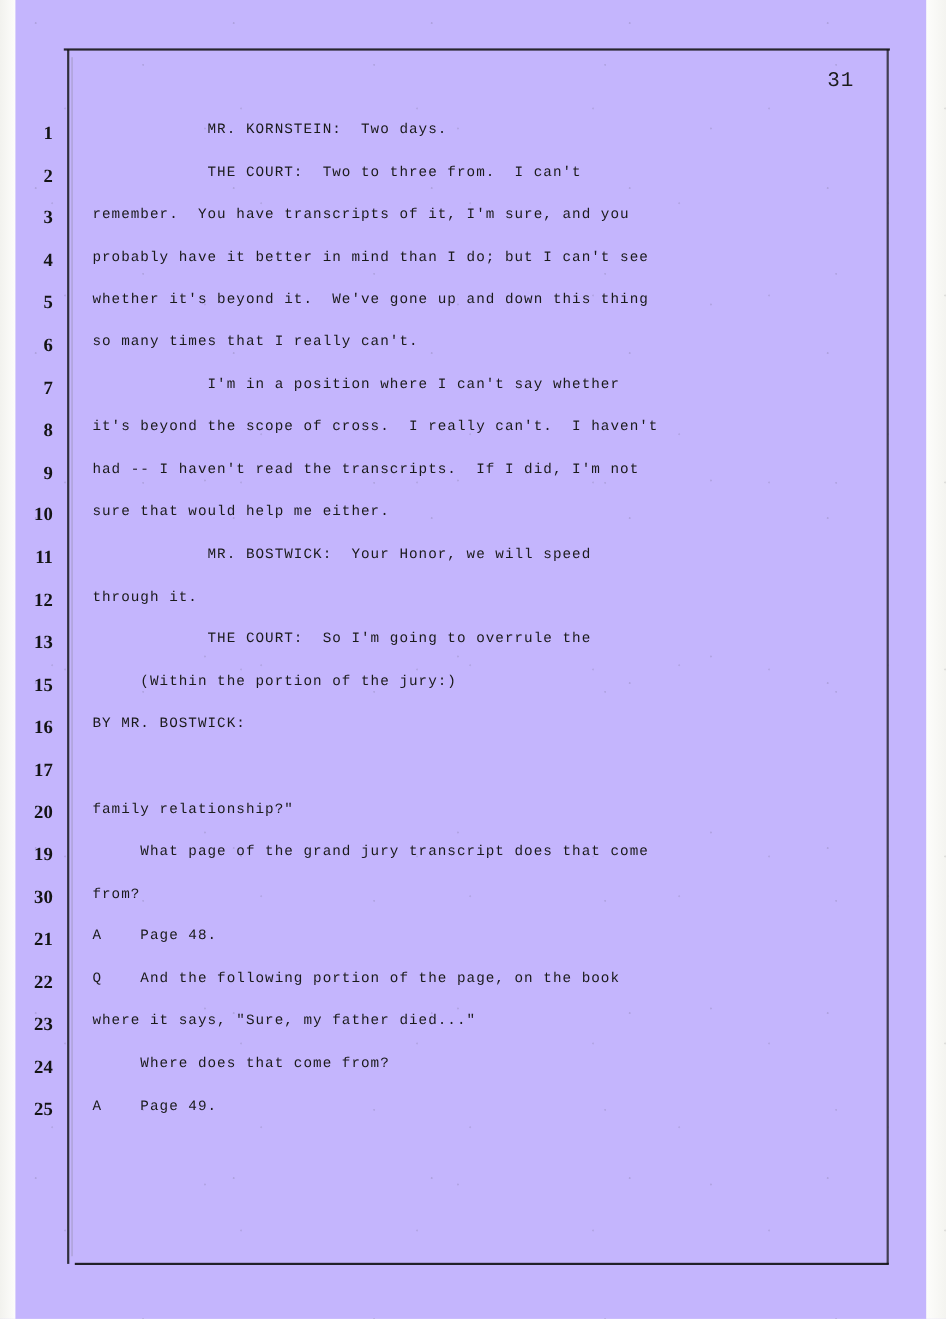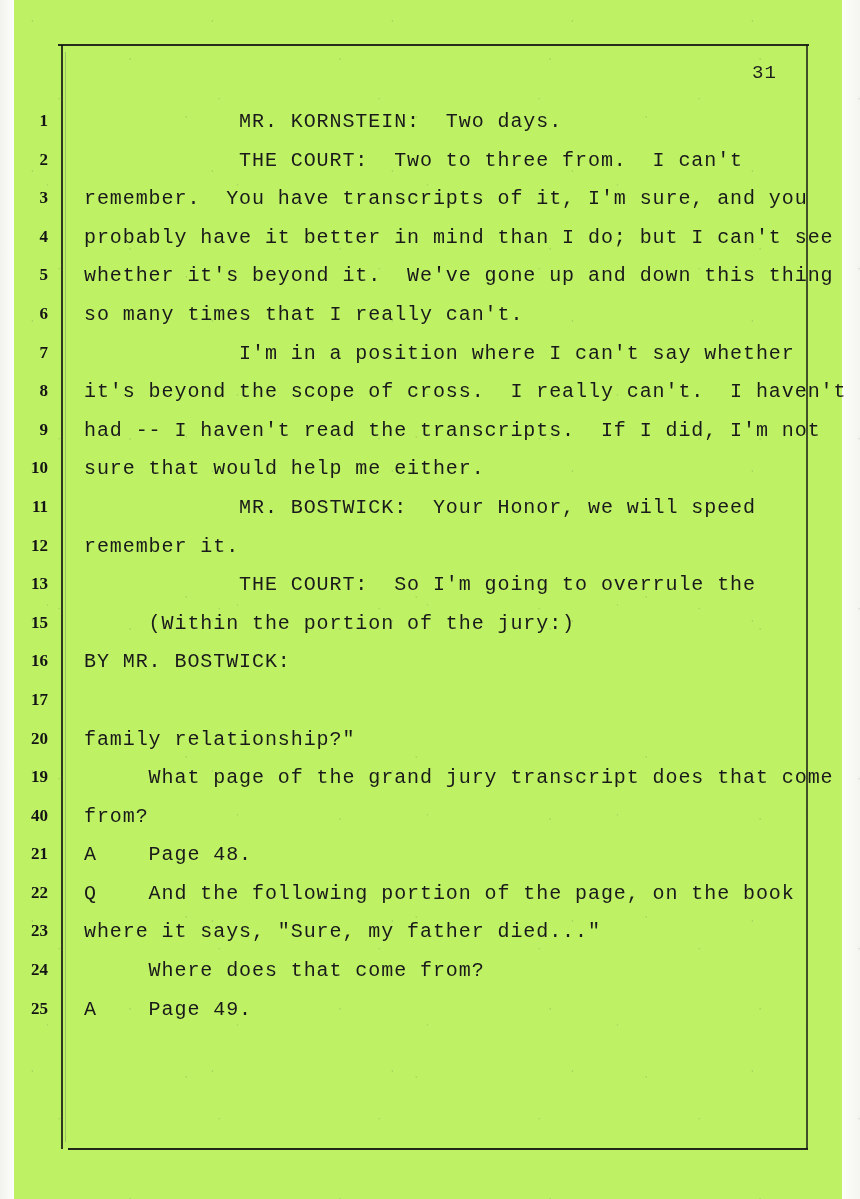--- a/index.html
+++ b/index.html
@@ -16,21 +16,21 @@
     font-family: "Liberation Mono", "DejaVu Sans Mono", monospace;
     background: #fdfdfb;
   }
 
   
   #page-scan {
     position: absolute;
     left: 0; top: 0;
     width: 860px;
     height: 1199px;
-    background: #bef264;
+    background: #c4b5fd;
   }
   
   #page-edge-left {
     position: absolute;
     left: 0; top: 0;
     width: 14px;
     height: 1199px;
     background: linear-gradient(to right, #f2f2ee 0%, #fdfdfb 100%);
   }
   #page-edge-right {
@@ -120,21 +120,21 @@
     font-weight: bold;
     font-size: 17px;
     color: #141414;
     top: 3px;
   }
   .ltext {
     position: absolute;
     left: 84px;
     top: 0;
     font-family: "Liberation Mono", "DejaVu Sans Mono", monospace;
-    font-size: 20px;
+    font-size: 13px;
     letter-spacing: 0.92px;
     color: #1a1a1a;
     white-space: pre;
     top: 2px;
   }
 
   
   #grain {
     position: absolute;
     left: 0; top: 0;
@@ -206,21 +206,21 @@
       <div class="tline">
         <span class="lnum">10</span>
         <span class="ltext">sure that would help me either.</span>
       </div>
       <div class="tline">
         <span class="lnum">11</span>
         <span class="ltext">            MR. BOSTWICK:  Your Honor, we will speed</span>
       </div>
       <div class="tline">
         <span class="lnum">12</span>
-        <span class="ltext">remember it.</span>
+        <span class="ltext">through it.</span>
       </div>
       <div class="tline">
         <span class="lnum">13</span>
         <span class="ltext">            THE COURT:  So I'm going to overrule the</span>
       </div>
       <div class="tline">
         <span class="lnum">15</span>
         <span class="ltext">     (Within the portion of the jury:)</span>
       </div>
       <div class="tline">
@@ -232,21 +232,21 @@
       </div>
       <div class="tline">
         <span class="lnum">20</span>
         <span class="ltext">family relationship?"</span>
       </div>
       <div class="tline">
         <span class="lnum">19</span>
         <span class="ltext">     What page of the grand jury transcript does that come</span>
       </div>
       <div class="tline">
-        <span class="lnum">40</span>
+        <span class="lnum">30</span>
         <span class="ltext">from?</span>
       </div>
       <div class="tline">
         <span class="lnum">21</span>
         <span class="ltext">A    Page 48.</span>
       </div>
       <div class="tline">
         <span class="lnum">22</span>
         <span class="ltext">Q    And the following portion of the page, on the book</span>
       </div>

